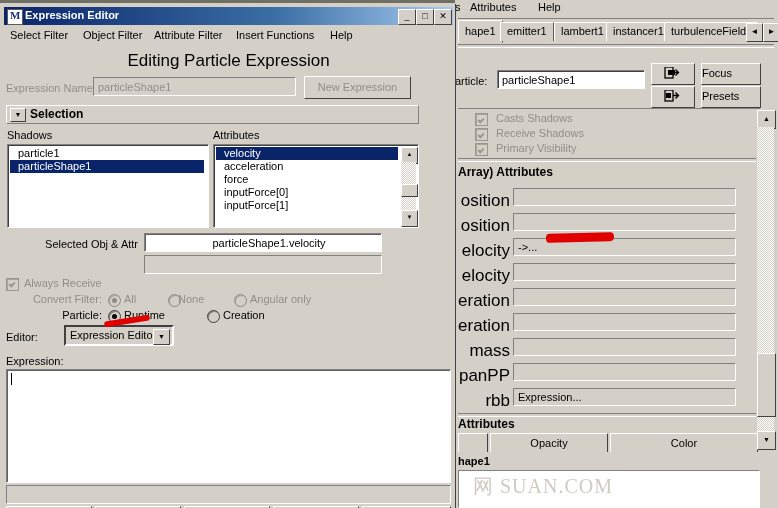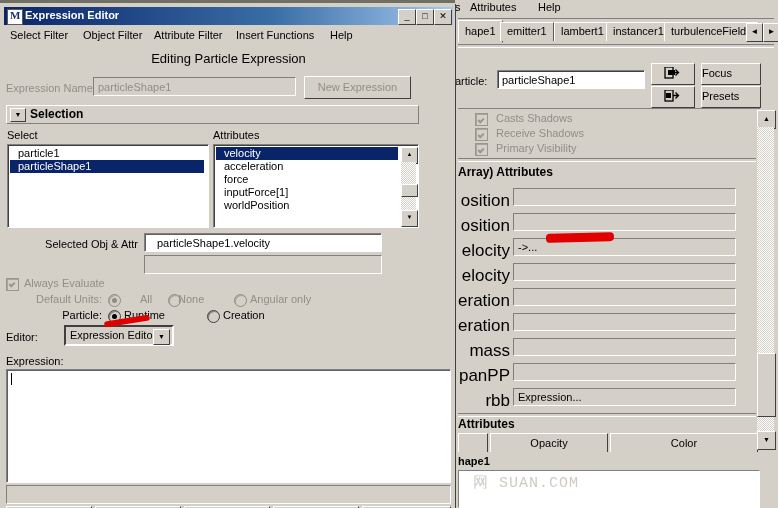--- a/index.html
+++ b/index.html
@@ -85,43 +85,43 @@
      background-size:2px 2px;background-position:0 0,1px 1px;background-color:#d4d0c8;}
   .sb-thumb{position:absolute;left:0;width:17px;background:#d4d0c8;
      border-top:1px solid #fff;border-left:1px solid #fff;
      border-right:1px solid #404040;border-bottom:1px solid #404040;}
 
   
   #ae-foot{position:absolute;left:455px;top:452px;width:323px;height:56px;background:#d4d0c8;}
   #ae-foot-label{position:absolute;left:3px;top:3px;font-size:11px;font-weight:bold;}
   #ae-foot-field{position:absolute;left:3px;top:18px;width:300px;height:36px;background:#fff;
      border:1px solid #808080;border-right-color:#fff;border-bottom-color:#fff;}
-  #watermark{position:absolute;left:14px;top:2px;font-size:15px;color:#cfcbc3;
-     letter-spacing:1px;white-space:nowrap;font-family:Liberation Mono, monospace;}
+  #watermark{position:absolute;left:14px;top:2px;font-size:20px;color:#cfcbc3;
+     letter-spacing:1px;white-space:nowrap;font-family:Liberation Serif, serif;}
 
   
   #ee-window{left:0;top:3px;width:455px;height:505px;background:#d4d0c8;
      border:2px solid #d4d0c8;box-sizing:border-box;
      box-shadow:1px 1px 0 #404040;}
   #ee-titlebar{left:2px;top:2px;width:449px;height:18px;
      background:linear-gradient(to right,#0a246a 0%,#3a6ea5 60%,#a6caf0 100%);}
   #ee-title-icon{position:absolute;left:3px;top:2px;width:14px;height:14px;background:#fff;
      border:1px solid #5a5a5a;}
   #ee-title-icon:after{content:"M";position:absolute;left:2px;top:-1px;font-size:11px;
      font-weight:bold;color:#103070;font-family:"Liberation Serif",serif;}
   #ee-title-text{position:absolute;left:21px;top:2px;font-size:11px;font-weight:bold;color:#fff;}
   .ee-sysbtn{position:absolute;top:2px;width:16px;height:14px;background:#d4d0c8;
      border-top:1px solid #fff;border-left:1px solid #fff;
      border-right:1px solid #404040;border-bottom:1px solid #404040;
      font-size:9px;line-height:12px;text-align:center;font-family:"Liberation Sans",sans-serif;}
 
   #ee-menubar{left:2px;top:22px;width:449px;height:18px;background:#d4d0c8;}
   .ee-menu{position:absolute;top:2px;font-size:11px;white-space:nowrap;}
 
-  #ee-heading{left:2px;top:46px;width:449px;text-align:center;font-size:13px;}
+  #ee-heading{left:2px;top:46px;width:449px;text-align:center;font-size:17px;}
 
   #ee-exprname-label{left:4px;top:77px;font-size:11px;color:#8f8f87;}
   #ee-exprname-field{left:91px;top:72px;width:203px;height:19px;background:#d4d0c8;
      border:1px solid #fff;border-top-color:#808080;border-left-color:#808080;
      font-size:11px;line-height:18px;color:#8f8f87;padding-left:4px;box-sizing:border-box;}
   #ee-newexpr-btn{left:302px;top:71px;width:105px;height:21px;background:#d4d0c8;
      border-top:1px solid #fff;border-left:1px solid #fff;
      border-right:1px solid #404040;border-bottom:1px solid #404040;
      font-size:11px;line-height:20px;text-align:center;color:#8f8f87;}
 
@@ -145,21 +145,21 @@
      white-space:nowrap;}
   .ee-li.sel{background:#0a246a;color:#fff;}
   #ee-attrs-inner{position:absolute;left:2px;top:2px;width:182px;height:78px;overflow:hidden;}
   #ee-objects-inner{position:absolute;left:2px;top:2px;width:194px;height:78px;overflow:hidden;}
 
   #ee-attrs-sb{position:absolute;right:2px;top:2px;width:15px;height:78px;background:#d4d0c8;}
 
   .ee-frow{position:absolute;}
   .ee-flabel{position:absolute;text-align:right;font-size:11px;white-space:nowrap;}
   .ee-ffield{position:absolute;height:19px;font-size:11px;line-height:18px;padding-left:12px;
-     box-sizing:border-box;}
+     box-sizing:border-box;text-align:center;}
   .ee-ffield.white{background:#fff;border:1px solid #808080;border-right-color:#fff;
      border-bottom-color:#fff;box-shadow:inset 1px 1px 0 #606060;}
   .ee-ffield.grey{background:#d4d0c8;border:1px solid #fff;border-top-color:#808080;
      border-left-color:#808080;}
 
   .dis{color:#8f8f87;}
   .ee-chk{position:absolute;width:11px;height:11px;background:#d4d0c8;
      border:1px solid #9a968e;box-shadow:inset 1px 1px 0 #a9a59d;}
   .ee-chk:after{content:"";position:absolute;left:2px;top:3px;width:4px;height:2px;
      border-left:2px solid #9a968e;border-bottom:2px solid #9a968e;transform:rotate(-45deg);}
@@ -350,64 +350,64 @@
 
   <div class="abs dis" id="ee-exprname-label">Expression Name</div>
   <div class="abs" id="ee-exprname-field">particleShape1</div>
   <div class="abs" id="ee-newexpr-btn">New Expression</div>
 
   <div class="abs" id="ee-selection-bar">
     <div id="ee-sel-toggle">▼</div>
     <div id="ee-sel-text">Selection</div>
   </div>
 
-  <div class="abs" id="ee-objects-label">Select</div>
+  <div class="abs" id="ee-objects-label">Shadows</div>
   <div class="abs" id="ee-attrs-label">Attributes</div>
 
   <div class="ee-list" id="ee-objects-list">
     <div id="ee-objects-inner">
       <div class="ee-li">particle1</div>
       <div class="ee-li sel">particleShape1</div>
     </div>
   </div>
 
   <div class="ee-list" id="ee-attrs-list">
     <div id="ee-attrs-inner">
       <div class="ee-li sel">velocity</div>
       <div class="ee-li">acceleration</div>
       <div class="ee-li">force</div>
+      <div class="ee-li">inputForce[0]</div>
       <div class="ee-li">inputForce[1]</div>
-      <div class="ee-li">worldPosition</div>
     </div>
     <div id="ee-attrs-sb">
       <div class="sb-btn" style="width:15px;height:15px;top:0;font-size:6px;line-height:13px;">▲</div>
       <div class="sb-trough" style="width:15px;top:15px;height:48px;"></div>
       <div class="sb-thumb" style="width:15px;top:37px;height:11px;"></div>
       <div class="sb-btn" style="width:15px;height:15px;top:63px;font-size:6px;line-height:13px;">▼</div>
     </div>
   </div>
 
   <div class="ee-frow" style="left:0;top:228px;width:455px;height:22px;">
     <span class="ee-flabel" style="left:0px;top:5px;width:136px;">Selected Obj &amp; Attr</span>
     <div class="ee-ffield white" style="left:142px;top:0px;width:238px;">particleShape1.velocity</div>
   </div>
 
   <div class="ee-frow" style="left:0;top:250px;width:455px;height:22px;">
     <div class="ee-ffield grey" style="left:142px;top:0px;width:238px;"></div>
   </div>
 
   <div class="ee-frow" style="left:4px;top:272px;">
     <span class="ee-chk" style="left:0px;top:1px;"></span>
-    <span class="dis" style="position:absolute;left:18px;top:0px;font-size:11px;white-space:nowrap;">Always Evaluate</span>
+    <span class="dis" style="position:absolute;left:18px;top:0px;font-size:11px;white-space:nowrap;">Always Receive</span>
   </div>
 
   <div class="ee-frow" style="left:0;top:288px;width:455px;height:16px;">
-    <span class="ee-flabel dis" style="left:0px;top:0px;width:100px;">Default Units:</span>
+    <span class="ee-flabel dis" style="left:0px;top:0px;width:100px;">Convert Filter:</span>
     <span class="ee-radio on" style="left:106px;top:1px;"></span>
-    <span class="dis" style="position:absolute;left:138px;top:0px;font-size:11px;">All</span>
+    <span class="dis" style="position:absolute;left:122px;top:0px;font-size:11px;">All</span>
     <span class="ee-radio" style="left:166px;top:1px;"></span>
     <span class="dis" style="position:absolute;left:176px;top:0px;font-size:11px;">None</span>
     <span class="ee-radio" style="left:232px;top:1px;"></span>
     <span class="dis" style="position:absolute;left:248px;top:0px;font-size:11px;">Angular only</span>
   </div>
 
   <div class="ee-frow" style="left:0;top:304px;width:455px;height:16px;">
     <span class="ee-flabel" style="left:0px;top:0px;width:100px;">Particle:</span>
     <span class="ee-radio act on" style="left:106px;top:1px;"></span>
     <span style="position:absolute;left:122px;top:0px;font-size:11px;">Runtime</span>

